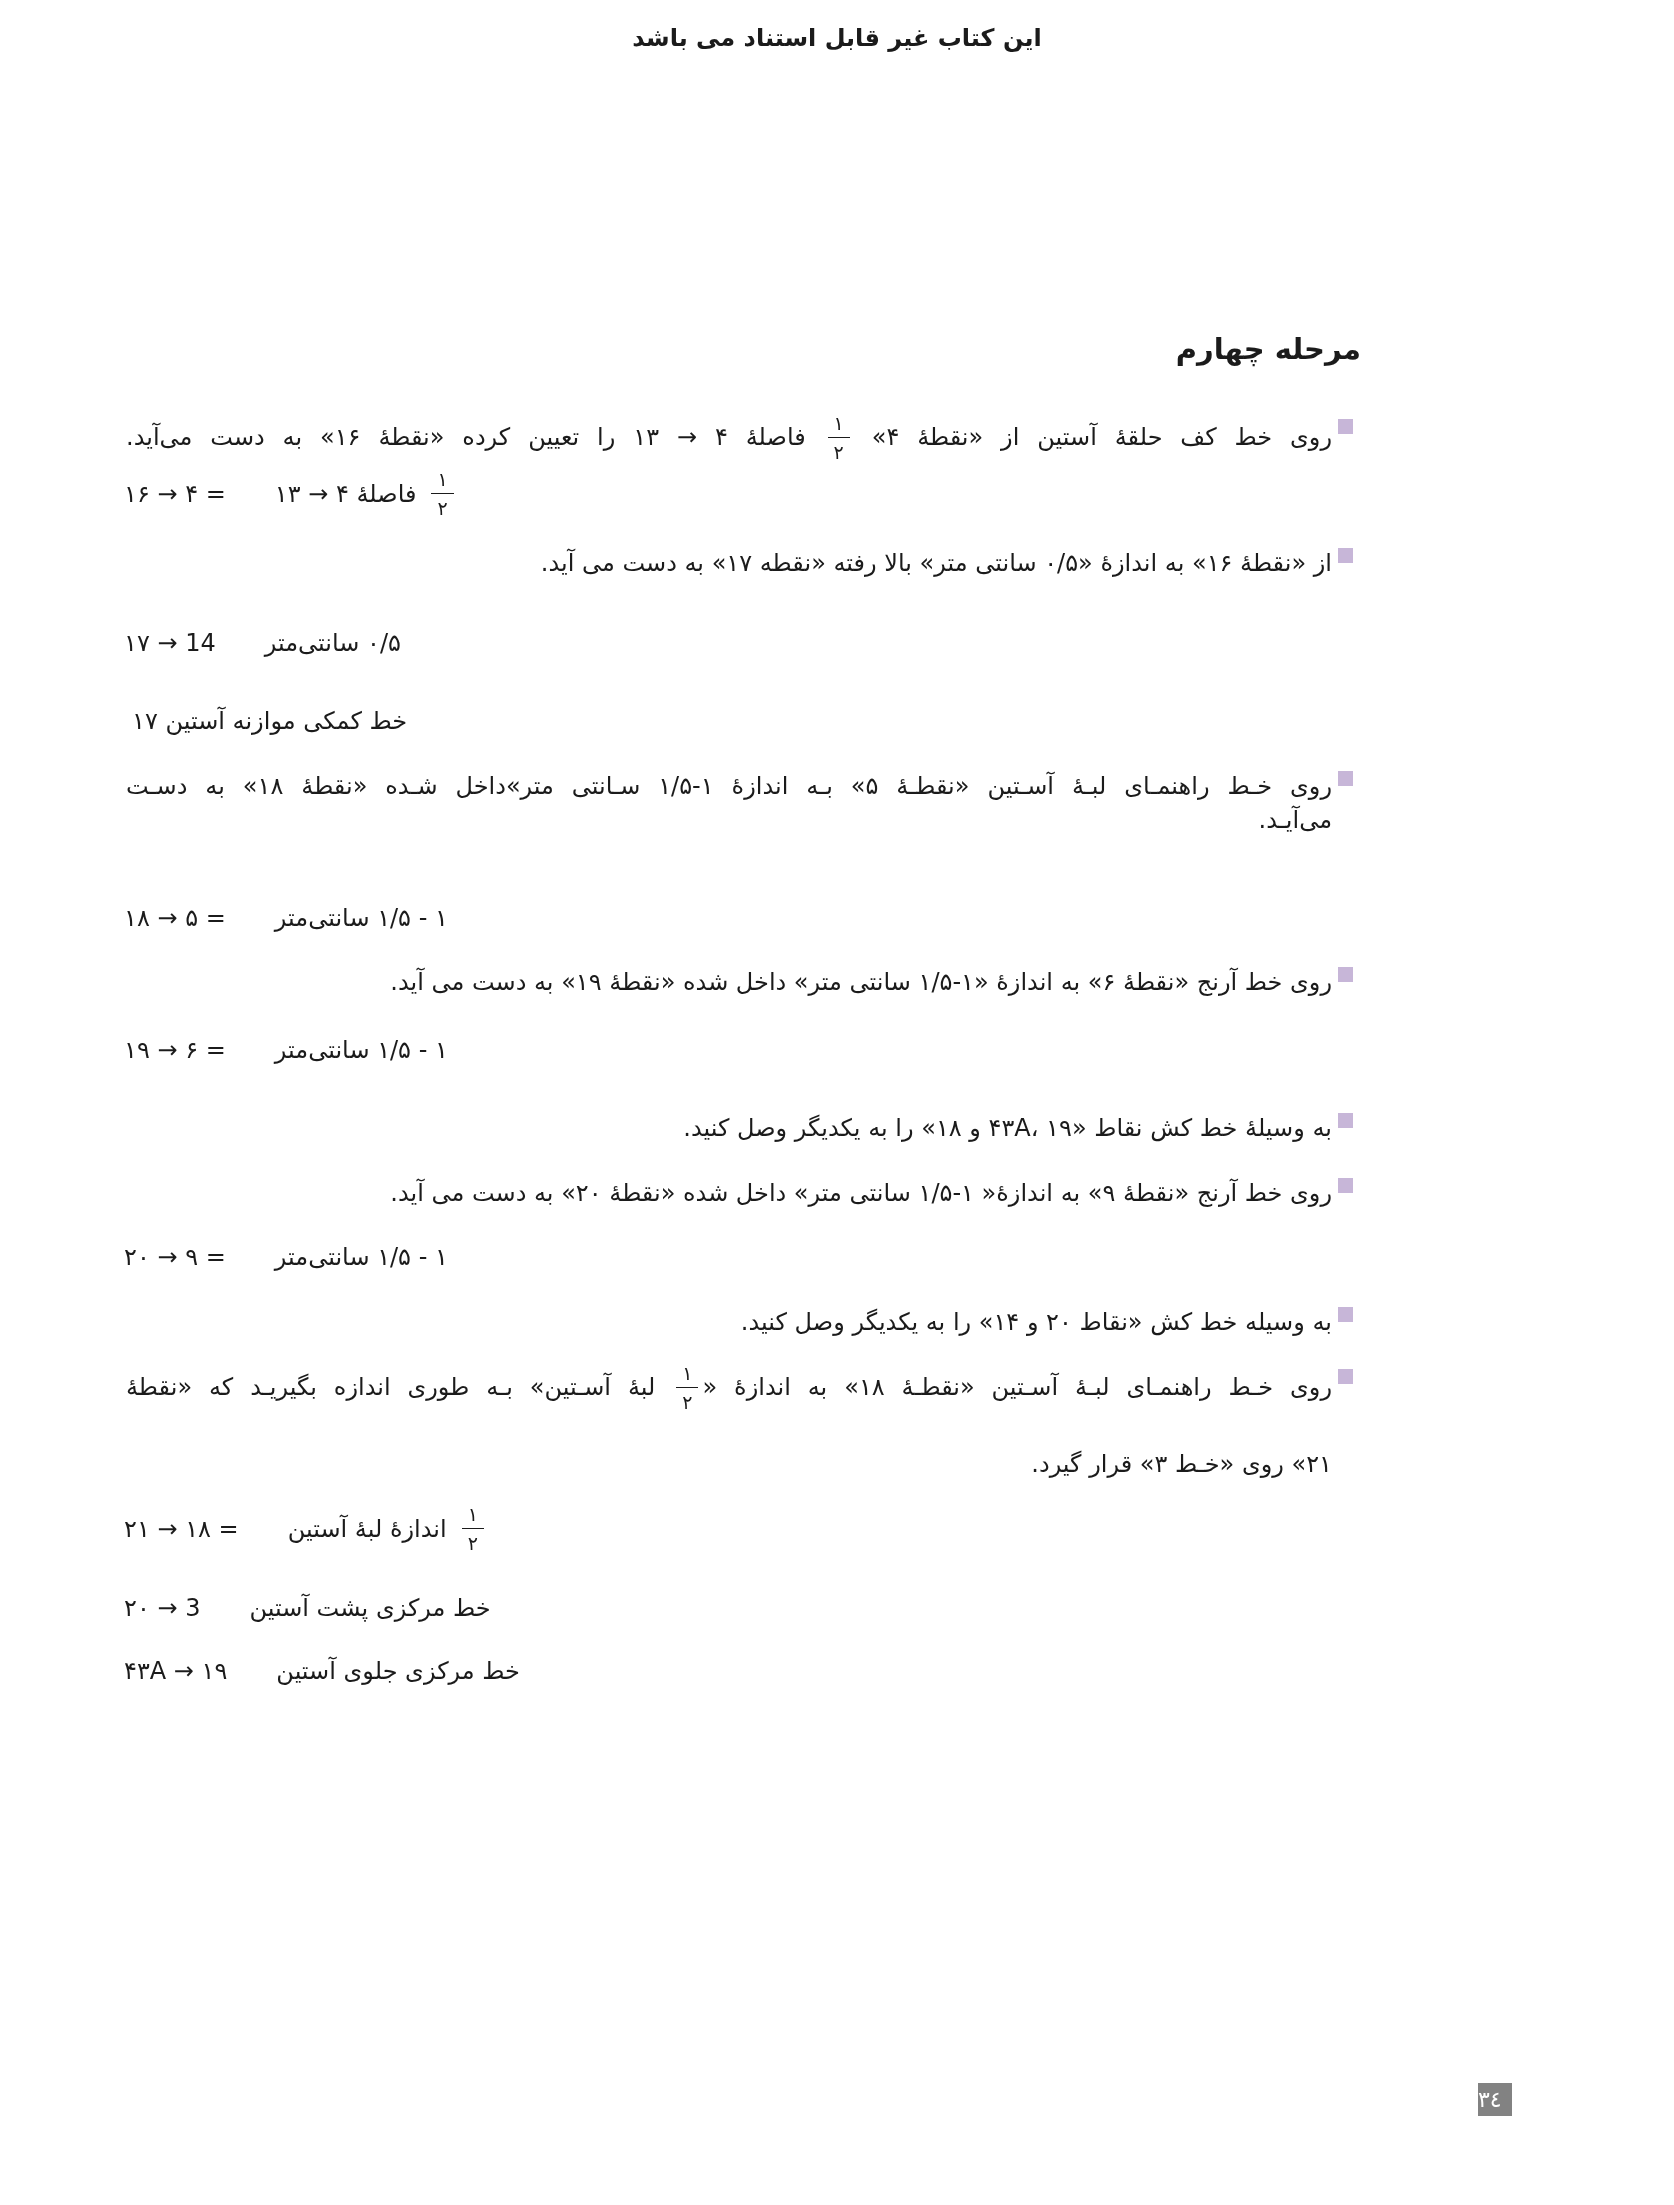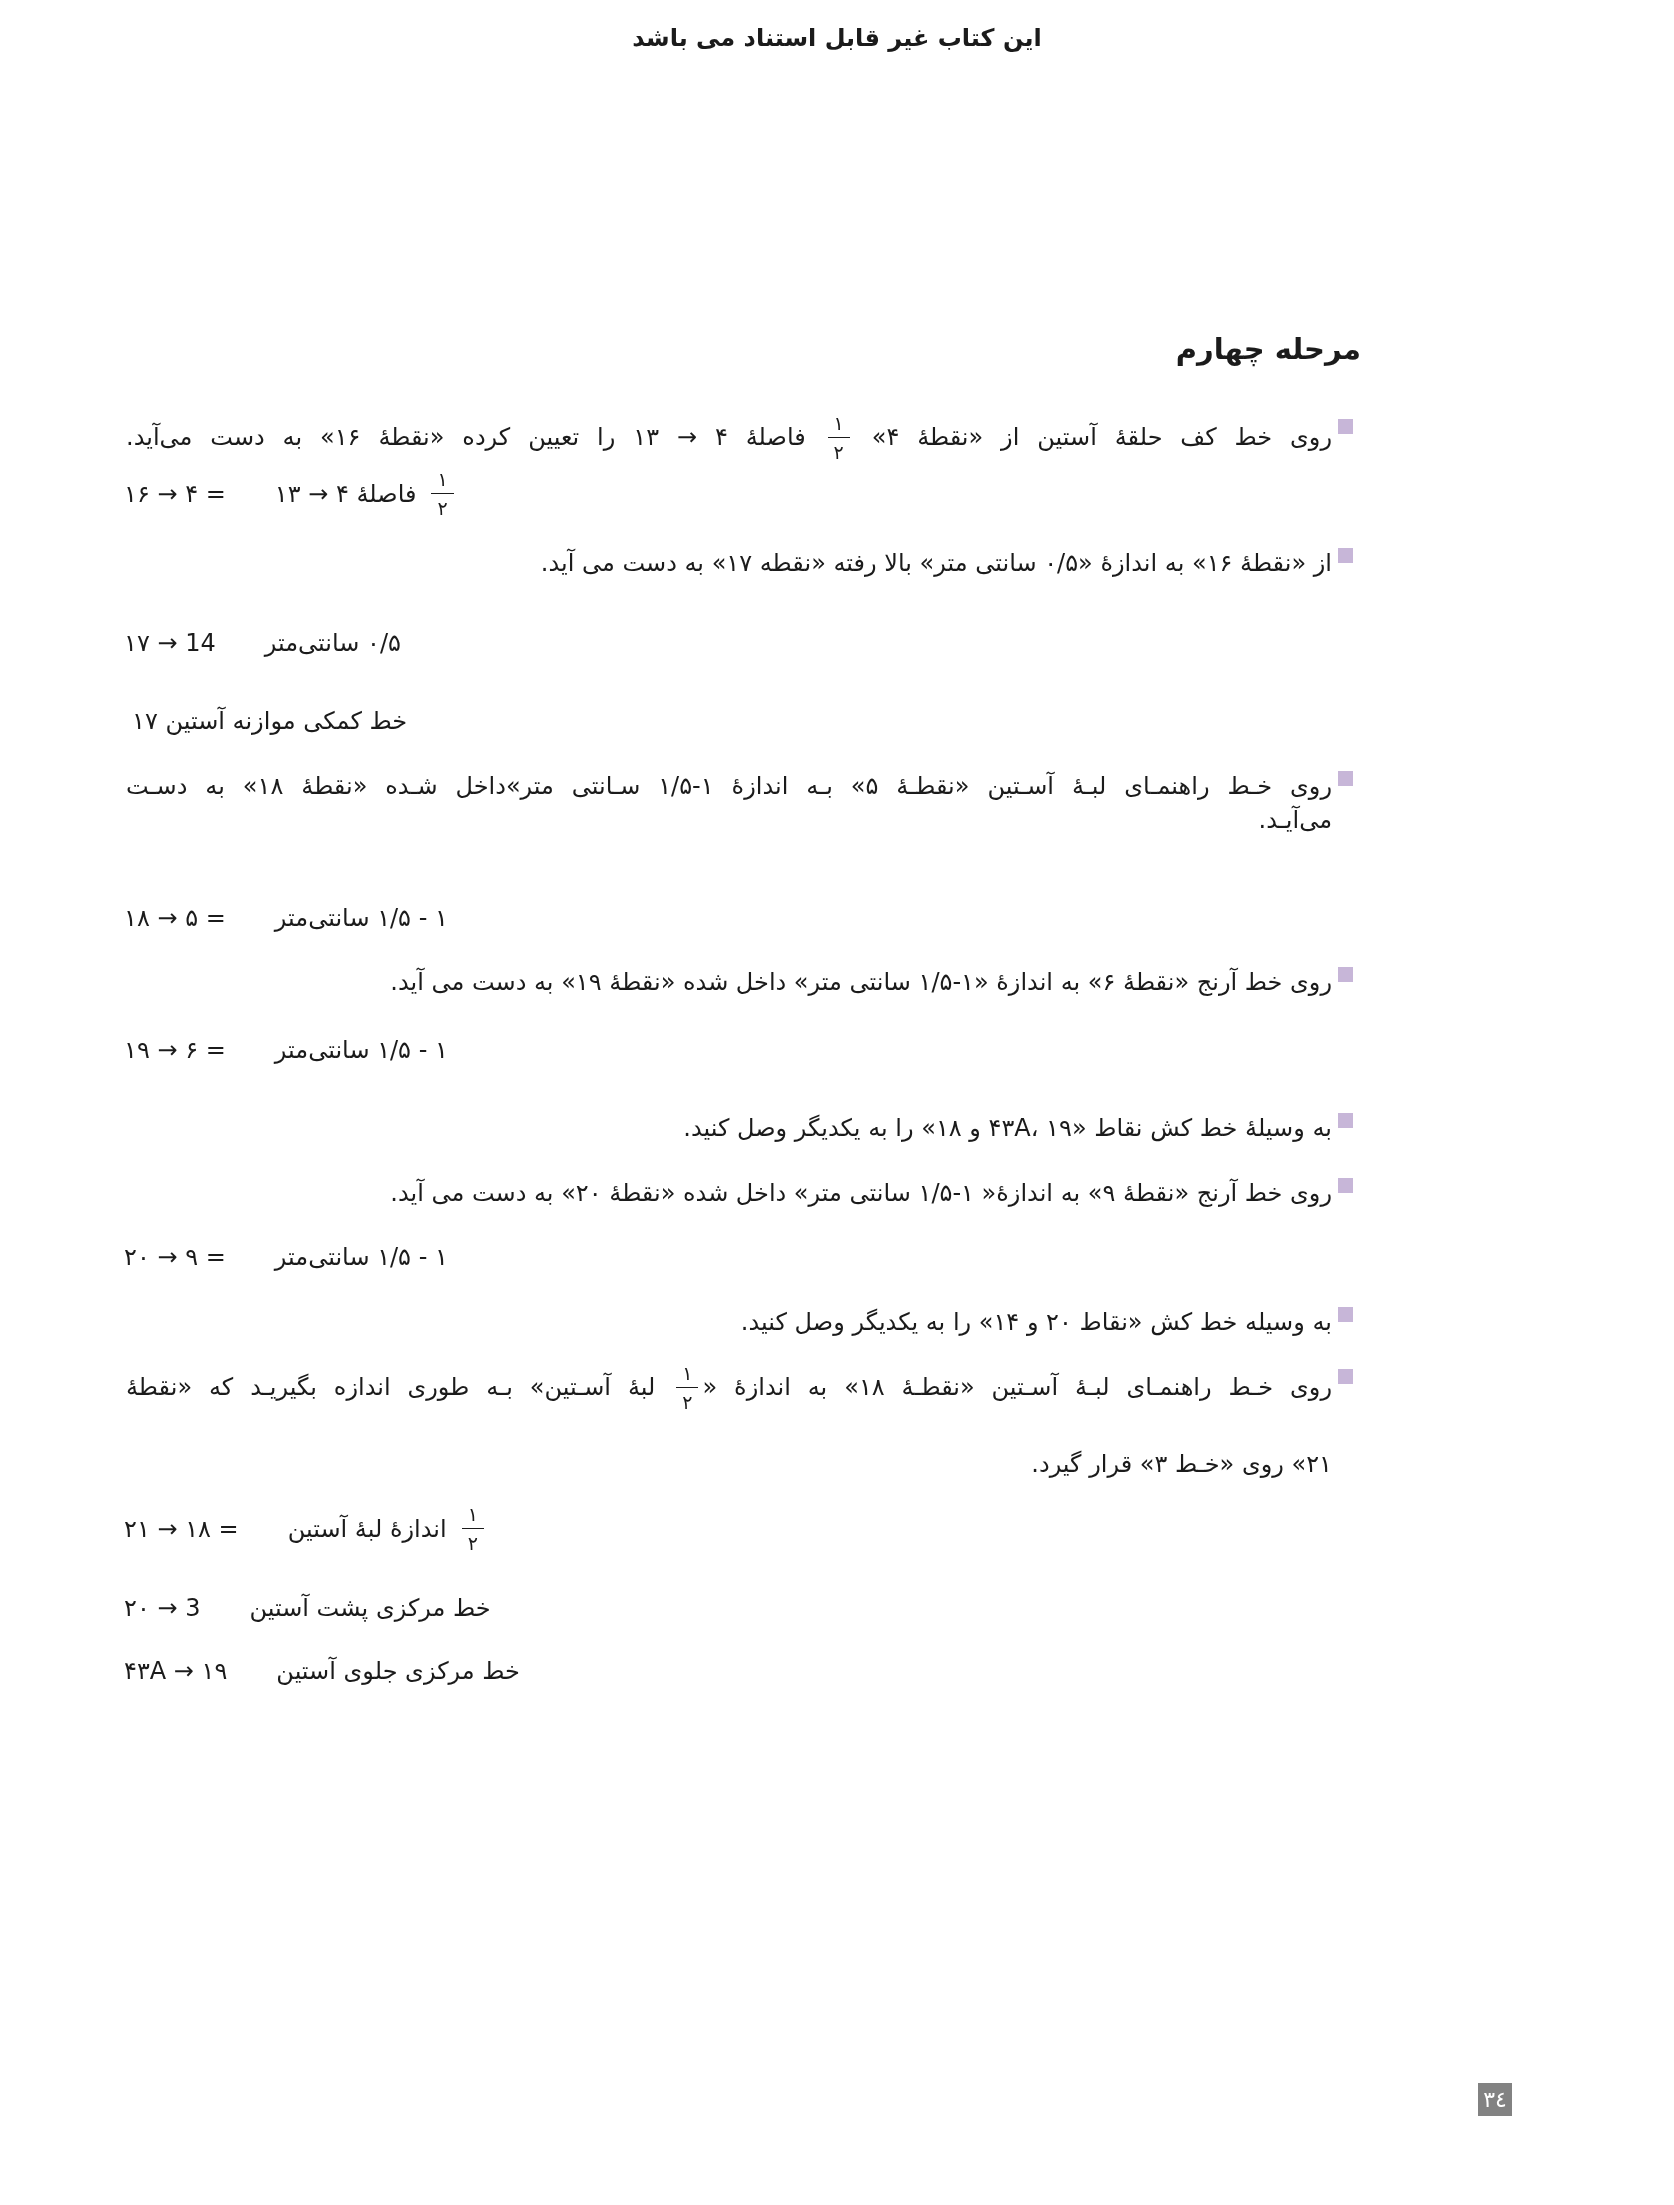--- a/index.html
+++ b/index.html
@@ -16,21 +16,21 @@
   .lleft { text-align:left; }
   .formula { position:absolute; display:flex; direction:rtl; align-items:center;
              column-gap:49px; font-size:24px; line-height:41px; }
   .fx { display:inline-flex; align-items:center; column-gap:11px; direction:rtl; }
   .frac { display:inline-flex; flex-direction:column; align-items:center; vertical-align:middle;
           line-height:1; margin:0 4px; }
   .frac .num { font-size:19px; padding:0 6px 4px 6px; border-bottom:1.5px solid var(--ink); }
   .frac .den { font-size:19px; padding-top:5px; }
   .sq { position:absolute; left:1338px; width:15.3px; height:15.3px; background:var(--accent); }
   .badge { position:absolute; left:1478px; top:2083px; width:34px; height:33px;
-           background:var(--badge); display:flex; align-items:center; justify-content:center; }
+           background:var(--badge); display:flex; align-items:center; }
   .badge span { color:#ffffff; font-size:22px; line-height:1; }
 </style>
 </head>
 <body>
 
 <div class="page">
 
   <div class="center-head">این کتاب غیر قابل استناد می باشد</div>
 
   <div class="sec-head">مرحله چهارم</div>

